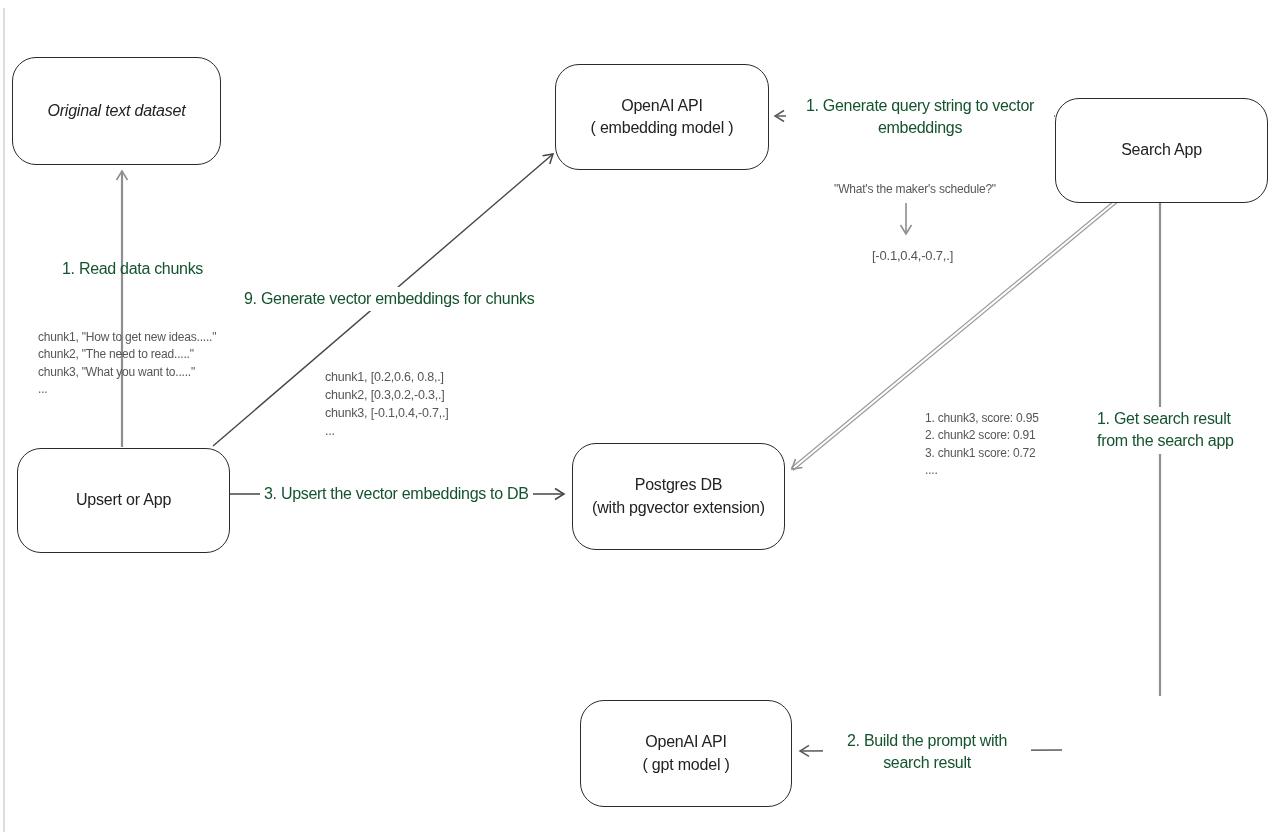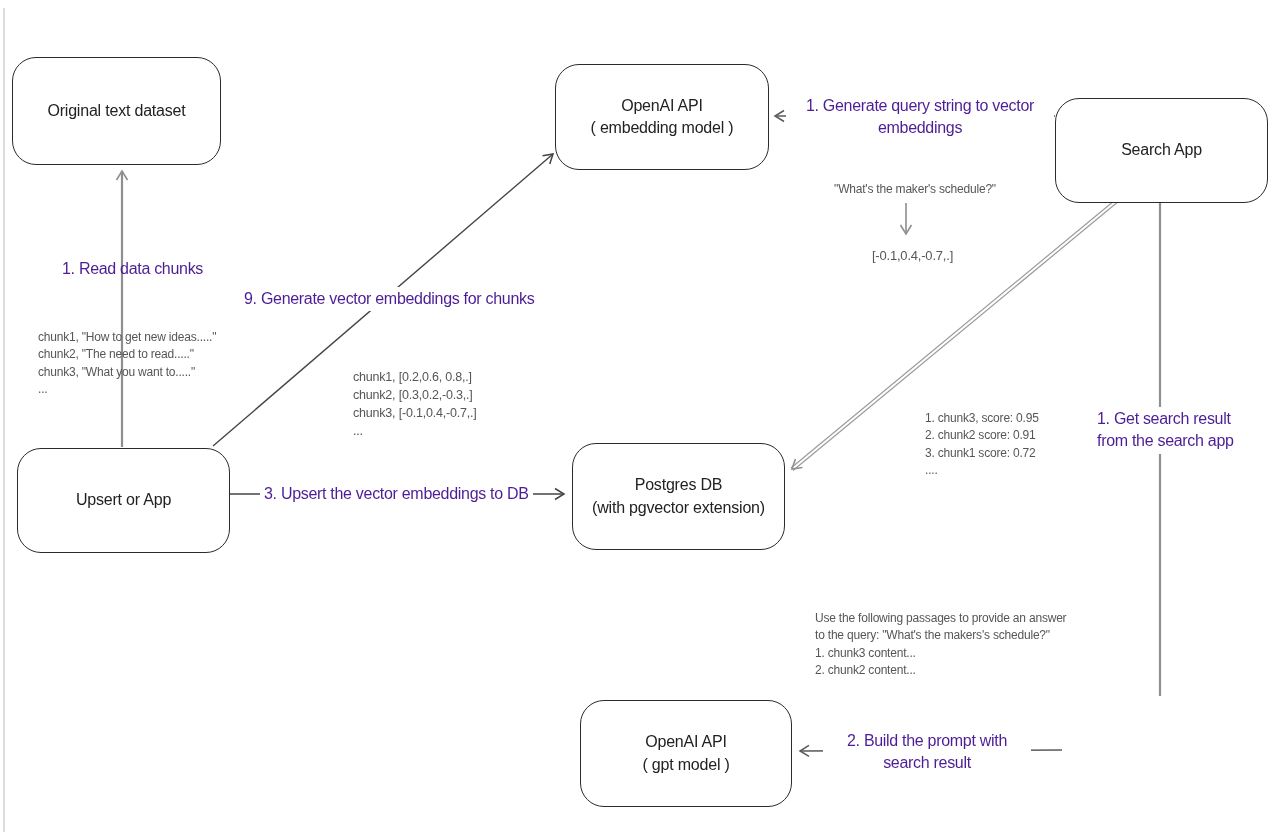--- a/index.html
+++ b/index.html
@@ -9,21 +9,21 @@
   }
   .arrows{position:absolute;left:0;top:0;z-index:1;}
   .box{
     position:absolute;background:#ffffff;border:1.7px solid #2b2b2b;border-radius:24px;
     display:flex;align-items:center;justify-content:center;text-align:center;
     font-size:16px;line-height:1.4;white-space:pre-line;letter-spacing:-0.2px;z-index:2;
     color:#222222;
   }
   .albl{
     position:absolute;font-size:16px;letter-spacing:-0.3px;line-height:1.4;
-    white-space:pre-line;z-index:3;color:#4c1d95;
+    white-space:pre-line;z-index:3;color:#14532d;
   }
   .bg{background:#ffffff;padding:1px 4px;}
   .ctr{text-align:center;}
   .ann{
     position:absolute;font-size:12px;letter-spacing:-0.2px;line-height:1.45;
     white-space:pre-line;color:#565656;z-index:2;
   }
   .edge{position:absolute;left:3px;top:8px;width:2px;height:824px;background:#dcdcdc;z-index:0;}
 </style>
 </head>
@@ -60,21 +60,21 @@
       <line x1="1150" y1="173" x2="792" y2="469" stroke="transparent" stroke-width="1" marker-end="url(#mGray)"></line>
     </g>
 
     <line x1="1160" y1="696" x2="1160" y2="172" stroke="#8f8f8f" stroke-width="2.2" marker-end="url(#mGray)"></line>
 
     <line x1="1062" y1="750" x2="800" y2="751" stroke="#5a5a5a" stroke-width="1.6" marker-end="url(#mMid)"></line>
 
     <line x1="906" y1="203" x2="906" y2="234" stroke="#7d7d7d" stroke-width="1.4" marker-end="url(#mGray)"></line>
   </svg>
 
-  <div class="box" style="left:12px;top:57px;width:207px;height:106px;">Original text dataset</div>
+  <div class="box" style="left:12px;top:57px;width:207px;height:106px;font-style:italic;">Original text dataset</div>
 
   <div class="box" style="left:555px;top:64px;width:212px;height:104px;">OpenAI API
 ( embedding model )</div>
 
   <div class="box" style="left:1055px;top:63px;width:211px;height:103px;margin-top:35px;">Search App</div>
 
   <div class="box" style="left:17px;top:448px;width:211px;height:103px;">Upsert or App</div>
 
   <div class="box" style="left:572px;top:443px;width:211px;height:105px;">Postgres DB
 (with pgvector extension)</div>
@@ -97,32 +97,28 @@
 from the search app</div>
 
   <div class="albl bg ctr" style="left:823px;top:729px;width:200px;">2. Build the prompt with
 search result</div>
 
   <div class="ann" style="left:38px;top:329px;">chunk1, "How to get new ideas....."
 chunk2, "The need to read....."
 chunk3, "What you want to....."
 ...</div>
 
-  <div class="ann" style="left:325px;top:368px;font-size:12.5px;margin-left:28px;">chunk1, [0.2,0.6, 0.8,.]
+  <div class="ann" style="left:325px;top:368px;font-size:12.5px;">chunk1, [0.2,0.6, 0.8,.]
 chunk2, [0.3,0.2,-0.3,.]
 chunk3, [-0.1,0.4,-0.7,.]
 ...</div>
 
   <div class="ann ctr" style="left:800px;top:181px;width:230px;">"What's the maker's schedule?"</div>
 
   <div class="ann ctr" style="left:820px;top:247px;width:185px;font-size:13px;">[-0.1,0.4,-0.7,.]</div>
 
   <div class="ann" style="left:925px;top:410px;">1. chunk3, score: 0.95
 2. chunk2 score: 0.91
 3. chunk1 score: 0.72
 ....</div>
 
-  <div class="ann" style="left:815px;top:610px;">Use the following passages to provide an answer
-to the query: "What's the makers's schedule?"
-1. chunk3 content...
-2. chunk2 content...</div>
 
 </div>
 
 </body></html>

